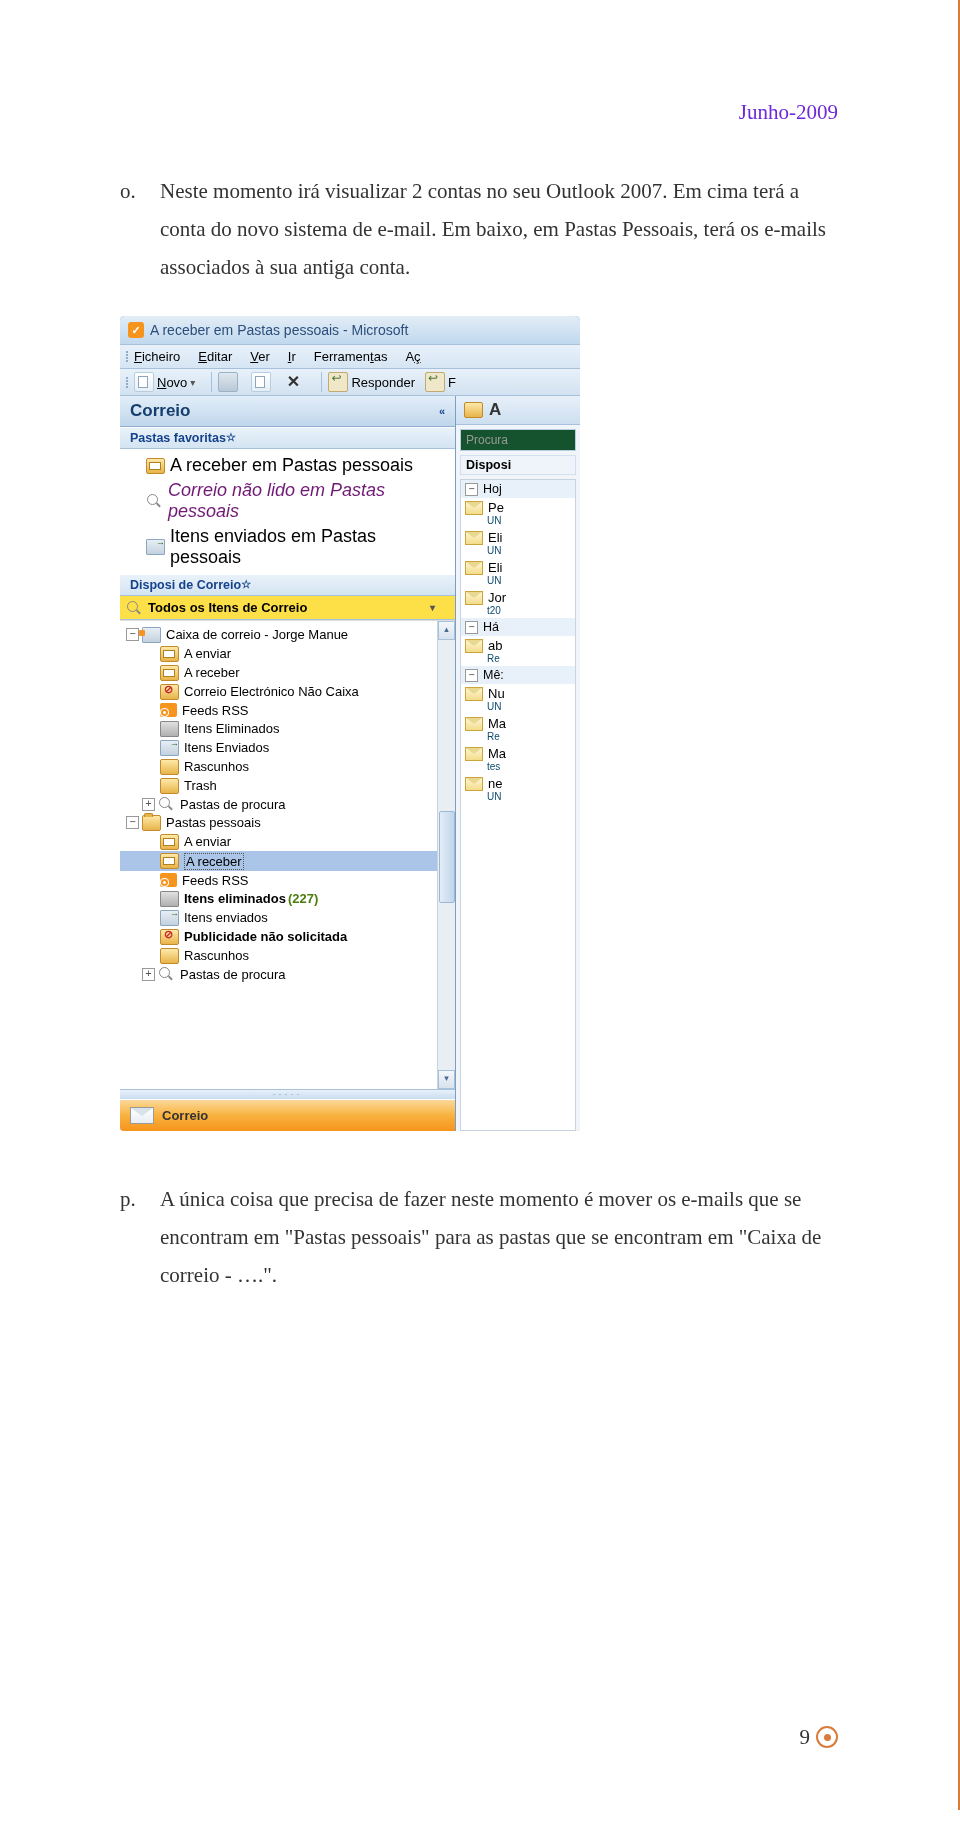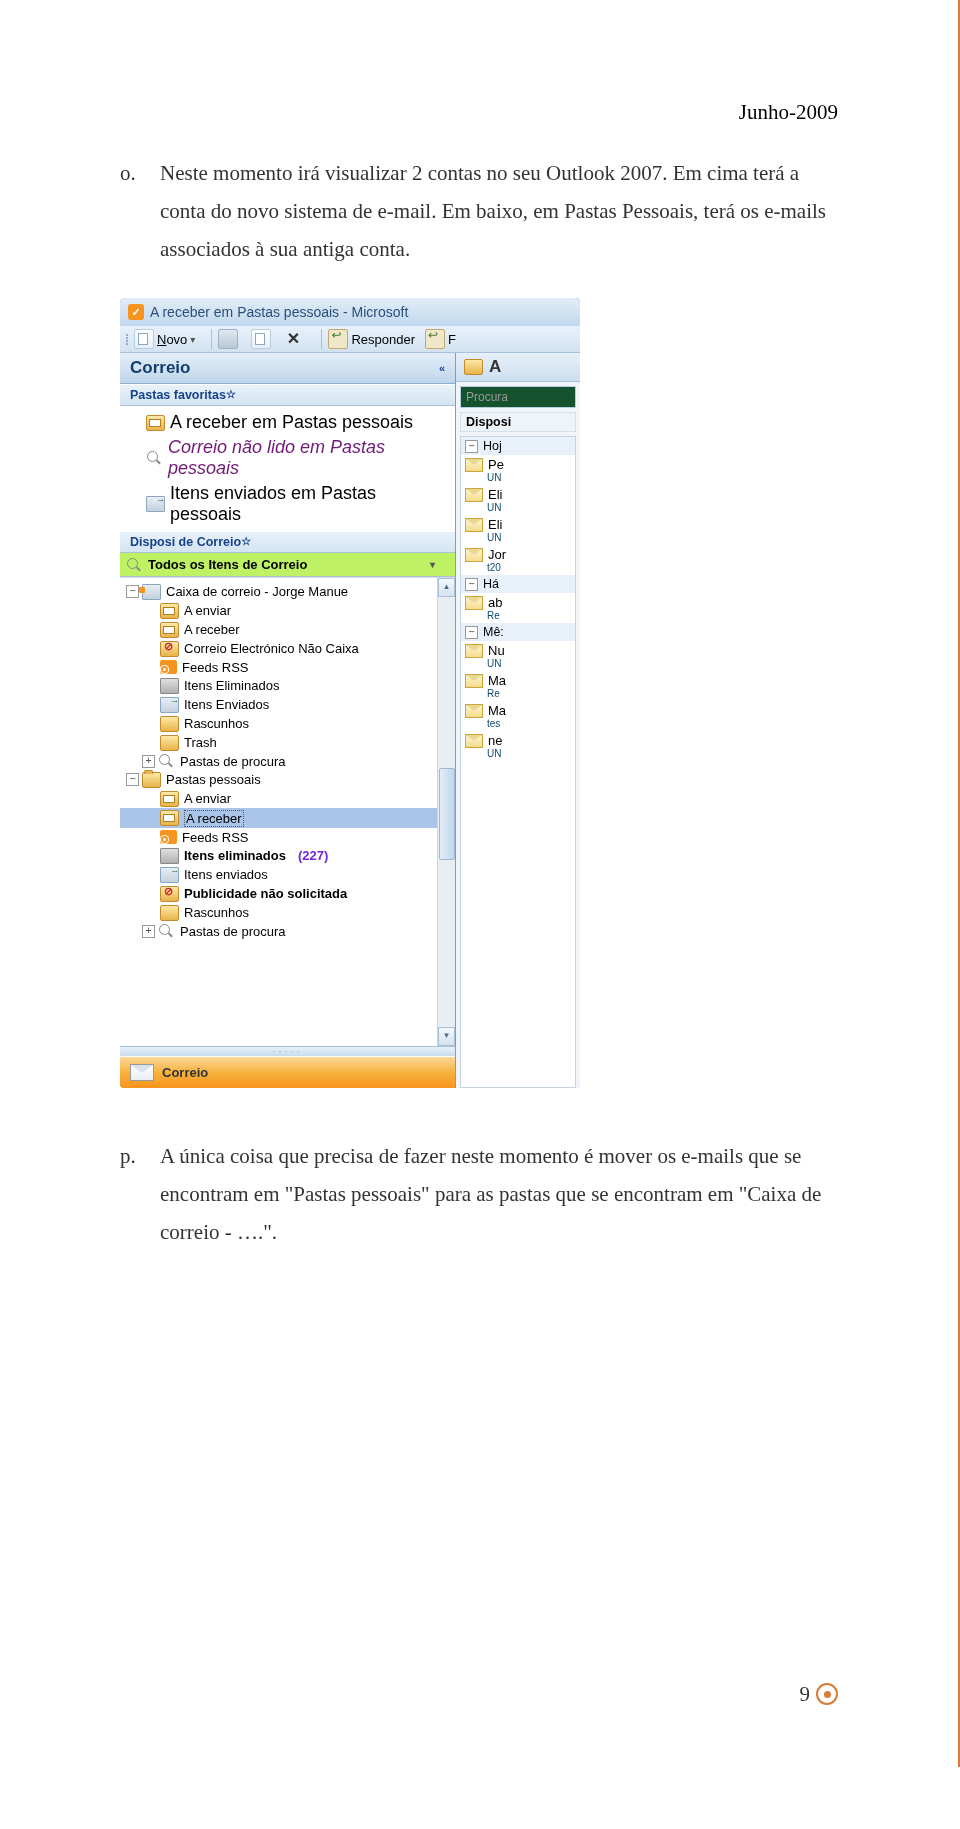--- a/index.html
+++ b/index.html
@@ -1,17 +1,17 @@
 <!DOCTYPE html>
 <html><head>
 <meta charset="utf-8">
 <style>
   body{margin:0;font-family:'Century Schoolbook',Georgia,serif;color:#333;background:#fff;width:960px}
   .page{padding:100px 120px 60px 120px;border-right:2px solid #d97b3a}
-  .header{text-align:right;color:#000000;font-size:21px;margin-bottom:30px}
+  .header{text-align:right;color:#6d28d9;font-size:21px;margin-bottom:48px}
   .item{display:flex;font-size:21px;line-height:1.8;color:#333;margin-bottom:30px}
   .marker{width:40px;flex-shrink:0}
   .content{flex:1}
   .screenshot{margin:10px 0 50px 0;width:460px;font-family:Tahoma,sans-serif;font-size:13px;color:#000;border-radius:4px;overflow:hidden;background:#c5d9ec}
   .titlebar{background:linear-gradient(#e3edf7,#c0d8ee);padding:6px 8px;display:flex;align-items:center;font-size:14px;color:#2b4f7a;border-top-left-radius:6px;border-top-right-radius:6px}
   .tbicon{width:16px;height:16px;background:#f7941d;border-radius:3px;margin-right:6px;display:flex;align-items:center;justify-content:center;color:#fff;font-weight:bold;font-size:11px}
   .menubar{background:linear-gradient(#e8f1fa,#d6e5f3);padding:4px 0;display:flex;border-top:1px solid #a8c1db;border-bottom:1px solid #a8c1db}
   .dotcol{width:8px;display:flex;flex-direction:column;justify-content:center;align-items:center;gap:1px;padding:0 3px}
   .dotcol i{width:2px;height:2px;background:#7a94b8;border-radius:50%;display:block}
   .menubar span{margin-right:18px}
@@ -45,31 +45,31 @@
   .sent-icon{background:linear-gradient(#e8eef4,#c3d1de);border:1px solid #8ca6c2;border-radius:1px;position:relative}
   .sent-icon:after{content:"→";position:absolute;right:-1px;top:-3px;font-size:9px;color:#2a6e2a}
   .rss-icon{background:#f7941d;border-radius:2px;position:relative}
   .rss-icon:after{content:"";position:absolute;left:3px;bottom:3px;width:3px;height:3px;background:#fff;border-radius:50%;box-shadow:0 0 0 2px #f7941d,0 0 0 3px #fff}
   .trash-icon{background:linear-gradient(#e0e0e0,#b0b0b0);border:1px solid #888;border-radius:1px}
   .junk-icon{background:linear-gradient(#fde9a8,#e8b44a);border:1px solid #c28a2a;border-radius:2px;position:relative}
   .junk-icon:after{content:"⊘";position:absolute;left:3px;top:-2px;color:#c92a2a;font-size:11px;font-weight:bold}
   .mailbox-icon{background:linear-gradient(#e8eef4,#c3d1de);border:1px solid #8ca6c2;border-radius:1px;position:relative}
   .mailbox-icon:before{content:"";position:absolute;left:-4px;top:2px;width:6px;height:6px;background:#f7941d;border-radius:1px}
   .plain-folder{background:linear-gradient(#fde9a8,#e8b44a);border-radius:2px;border:1px solid #c28a2a}
-  .all-items{background:#bef264;padding:4px 20px 4px 6px;display:flex;align-items:center;justify-content:space-between;font-weight:bold;font-size:13px;border-bottom:1px solid #a8c1db}
+  .all-items{background:#fde047;padding:4px 20px 4px 6px;display:flex;align-items:center;justify-content:space-between;font-weight:bold;font-size:13px;border-bottom:1px solid #a8c1db}
   .all-items .l{display:flex;align-items:center}
   .tree{border-top:1px solid #ddd;height:460px;overflow:hidden;position:relative}
   .tree-row{display:flex;align-items:center;padding:1.5px 4px 1.5px 6px;font-size:13px;white-space:nowrap}
   .tree-row.selected{background:#aac5e8}
   .tree-row.bold{font-weight:bold}
   .expander{width:11px;height:11px;border:1px solid #999;background:#fff;margin-right:3px;font-size:10px;line-height:9px;text-align:center;color:#555;flex-shrink:0;font-family:monospace}
   .indent1{padding-left:22px}
   .indent2{padding-left:40px}
   .box-sel{border:1px dotted #555;padding:0 1px}
-  .count{color:#6d28d9;font-weight:bold;margin-left:12px}
+  .count{color:#4d7c0f;font-weight:bold;margin-left:2px}
   .scrollbar{position:absolute;right:0;top:0;width:17px;height:100%;background:#e9eef3;border-left:1px solid #c7d4e0}
   .sb-btn{height:17px;background:linear-gradient(#f3f7fb,#d6e2ed);border:1px solid #a8c1db;font-size:9px;text-align:center;line-height:15px;color:#4a6a8f}
   .sb-thumb{position:absolute;top:190px;left:1px;width:14px;height:90px;background:linear-gradient(90deg,#e3edf7,#c0d6eb);border:1px solid #9cb8d4;border-radius:2px}
   .splitter{height:9px;background:linear-gradient(#e8f1fa,#c8dcef);border-top:1px solid #a8c1db;text-align:center;color:#7a94b8;font-size:9px;letter-spacing:3px;line-height:8px}
   .correio-btn{background:linear-gradient(#fcd89a,#f8b23e 50%,#f7941d);padding:7px 10px;display:flex;align-items:center;font-weight:bold;color:#333;border-top:1px solid #fff}
   .env-icon{width:22px;height:15px;background:linear-gradient(#fff,#e8eef4);border:1px solid #999;margin-right:8px;position:relative}
   .env-icon:after{content:"";position:absolute;left:0;top:0;border-left:11px solid transparent;border-right:11px solid transparent;border-top:8px solid #d8e2ea}
   .right-col{flex:1;background:#f1f5fa;display:flex;flex-direction:column;min-width:0}
   .rheader{background:linear-gradient(#e7f0f9,#cddff0);padding:4px 2px 4px 8px;border-bottom:1px solid #a8c1db;font-size:17px;font-weight:bold;color:#333;display:flex;align-items:center}
   .searchbox{background:#14532d;border:1px solid #b7cde0;margin:4px;padding:3px 5px;font-size:12px;color:#999;overflow:hidden;white-space:nowrap}
@@ -97,20 +97,34 @@
   <div class="item">
     <div class="marker">o.</div>
     <div class="content">Neste momento irá visualizar 2 contas no seu Outlook 2007. Em cima terá a conta do novo sistema de e-mail. Em baixo, em Pastas Pessoais, terá os e-mails associados à sua antiga conta.</div>
   </div>
 
   <div class="screenshot">
     <div class="titlebar">
       <span class="tbicon">✓</span>
       <span>A receber em Pastas pessoais - Microsoft</span>
     </div>
+    <div class="menubar">
+      <div class="dotcol">
+          <i></i>
+          <i></i>
+          <i></i>
+          <i></i>
+        </div>
+      <span><u>F</u>icheiro</span>
+      <span><u>E</u>ditar</span>
+      <span><u>V</u>er</span>
+      <span><u>I</u>r</span>
+      <span>Ferramen<u>t</u>as</span>
+      <span>A<u>ç</u></span>
+    </div>
     <div class="toolbar">
       <div class="dotcol">
           <i></i>
           <i></i>
           <i></i>
           <i></i>
         </div>
       <div class="tbtn"><span class="ticon novo-icon"></span><u>N</u>ovo<span class="caret">▾</span></div>
       <div class="sep"></div>
       <div class="tbtn">

